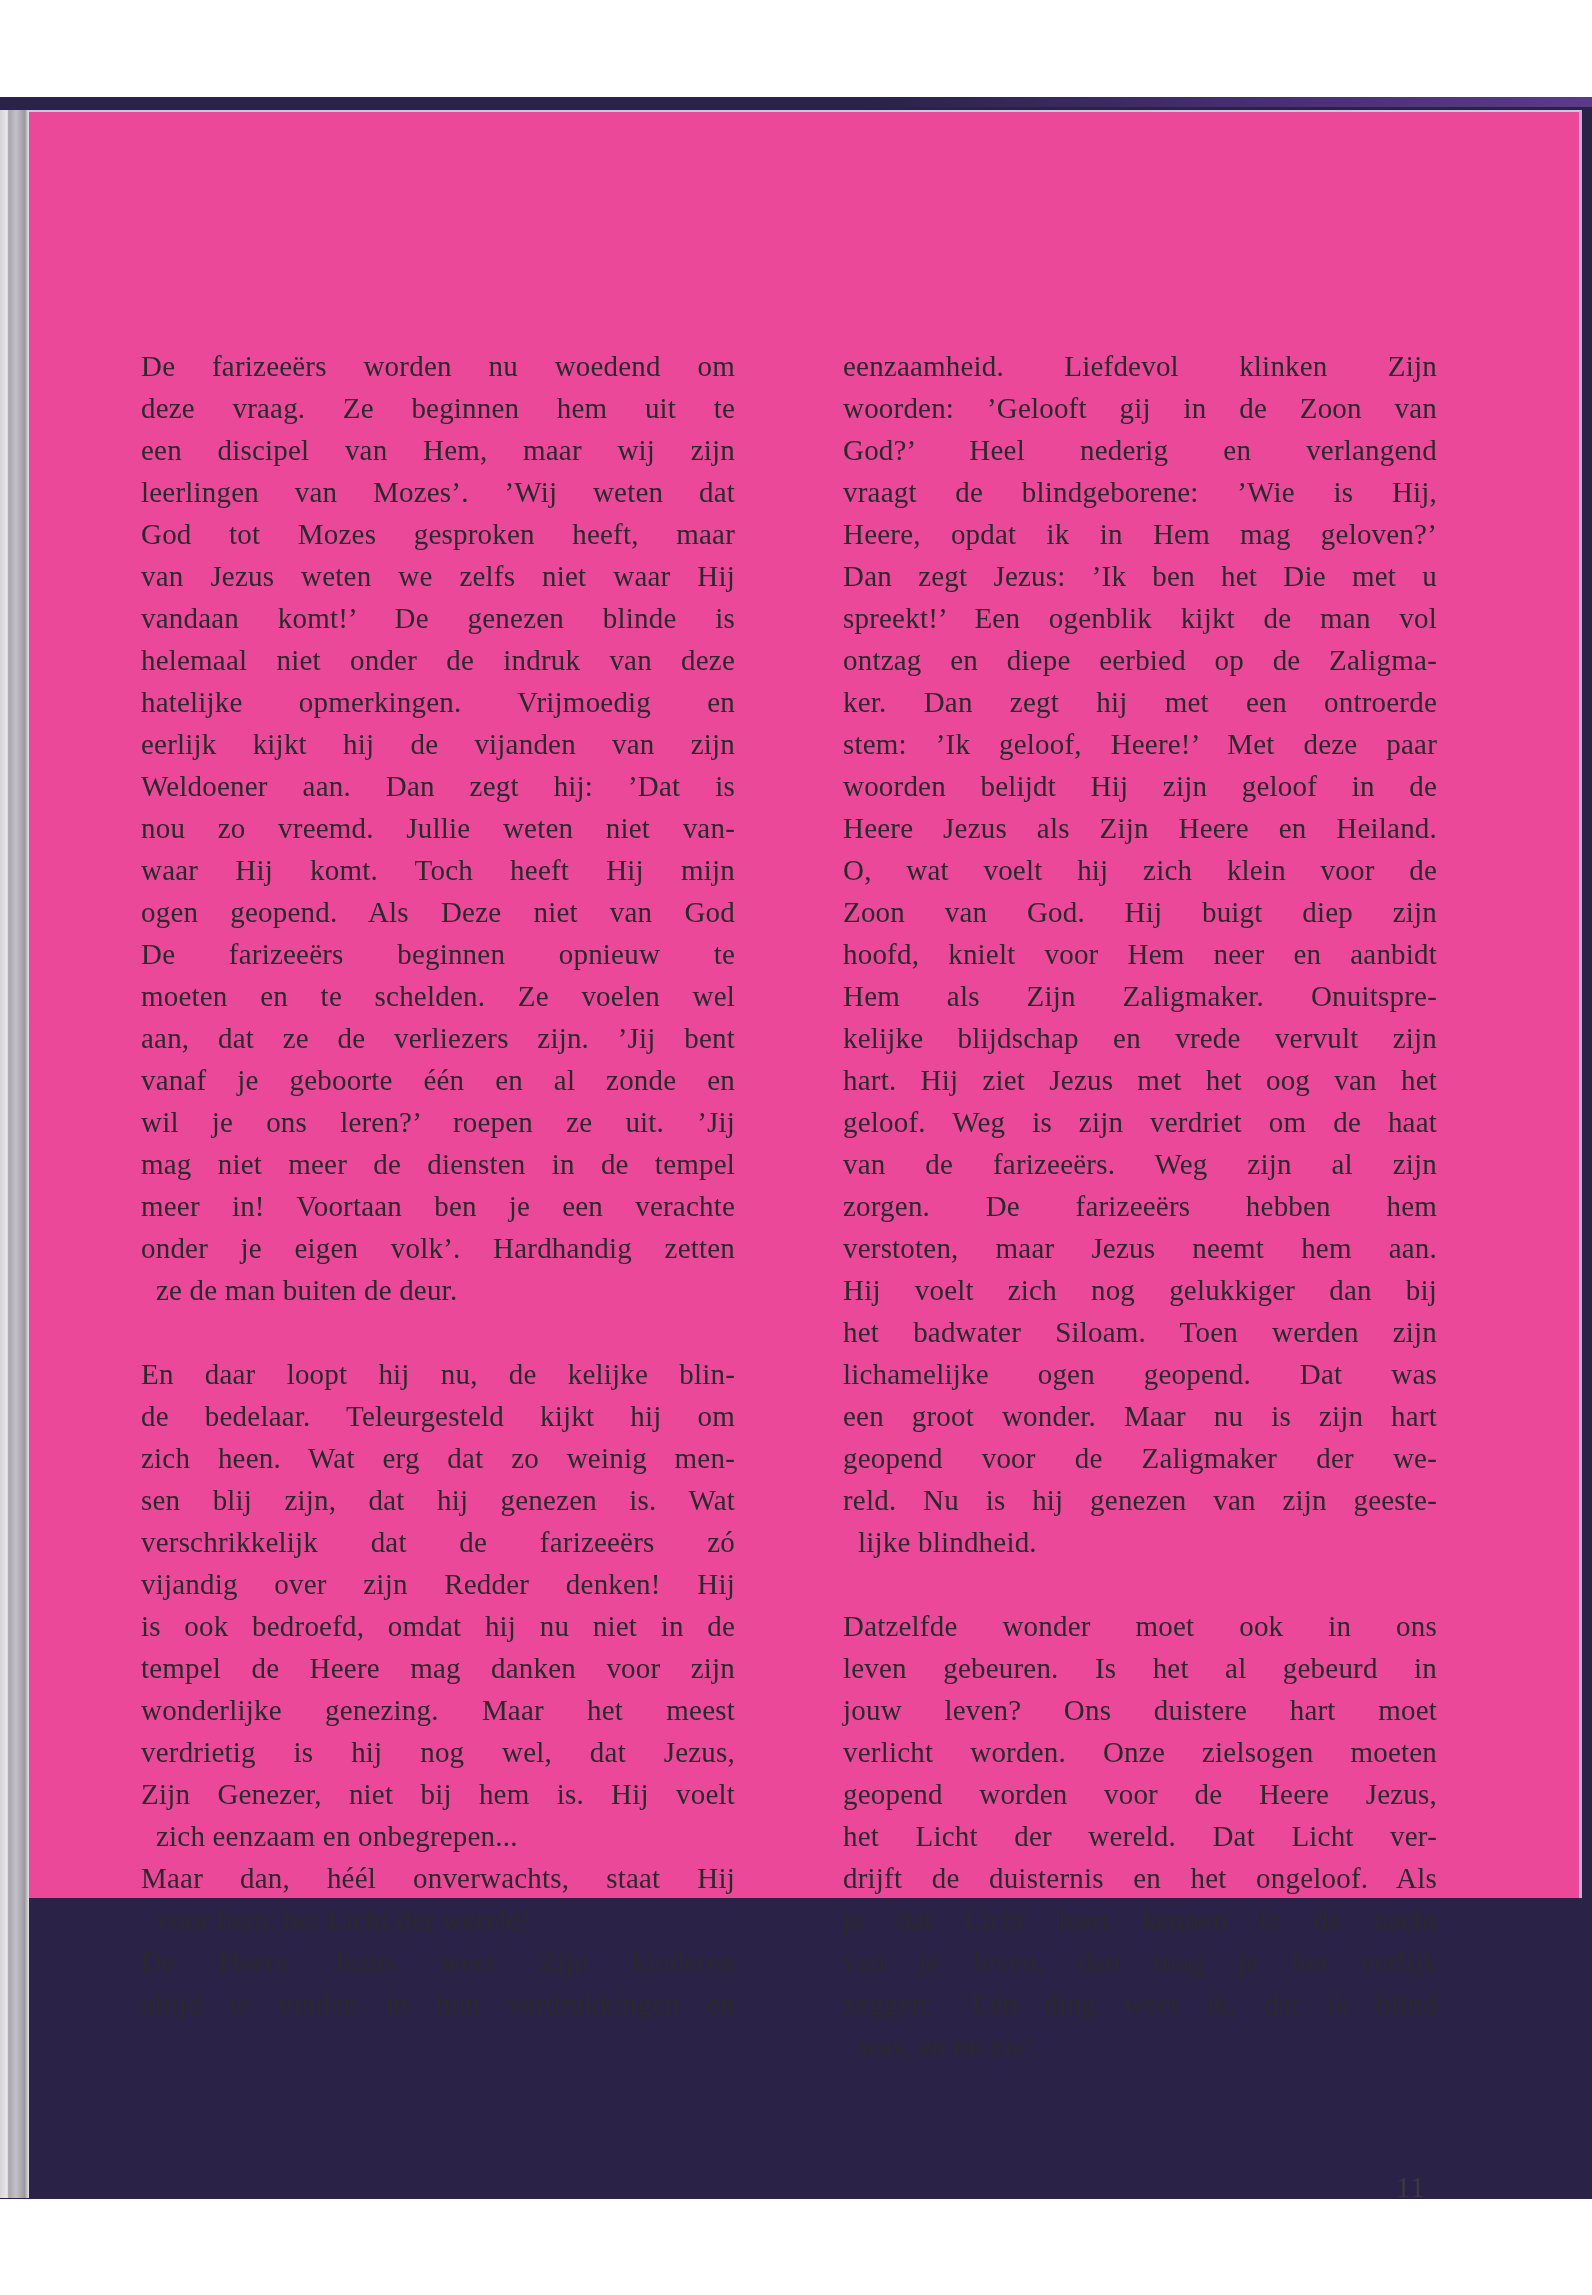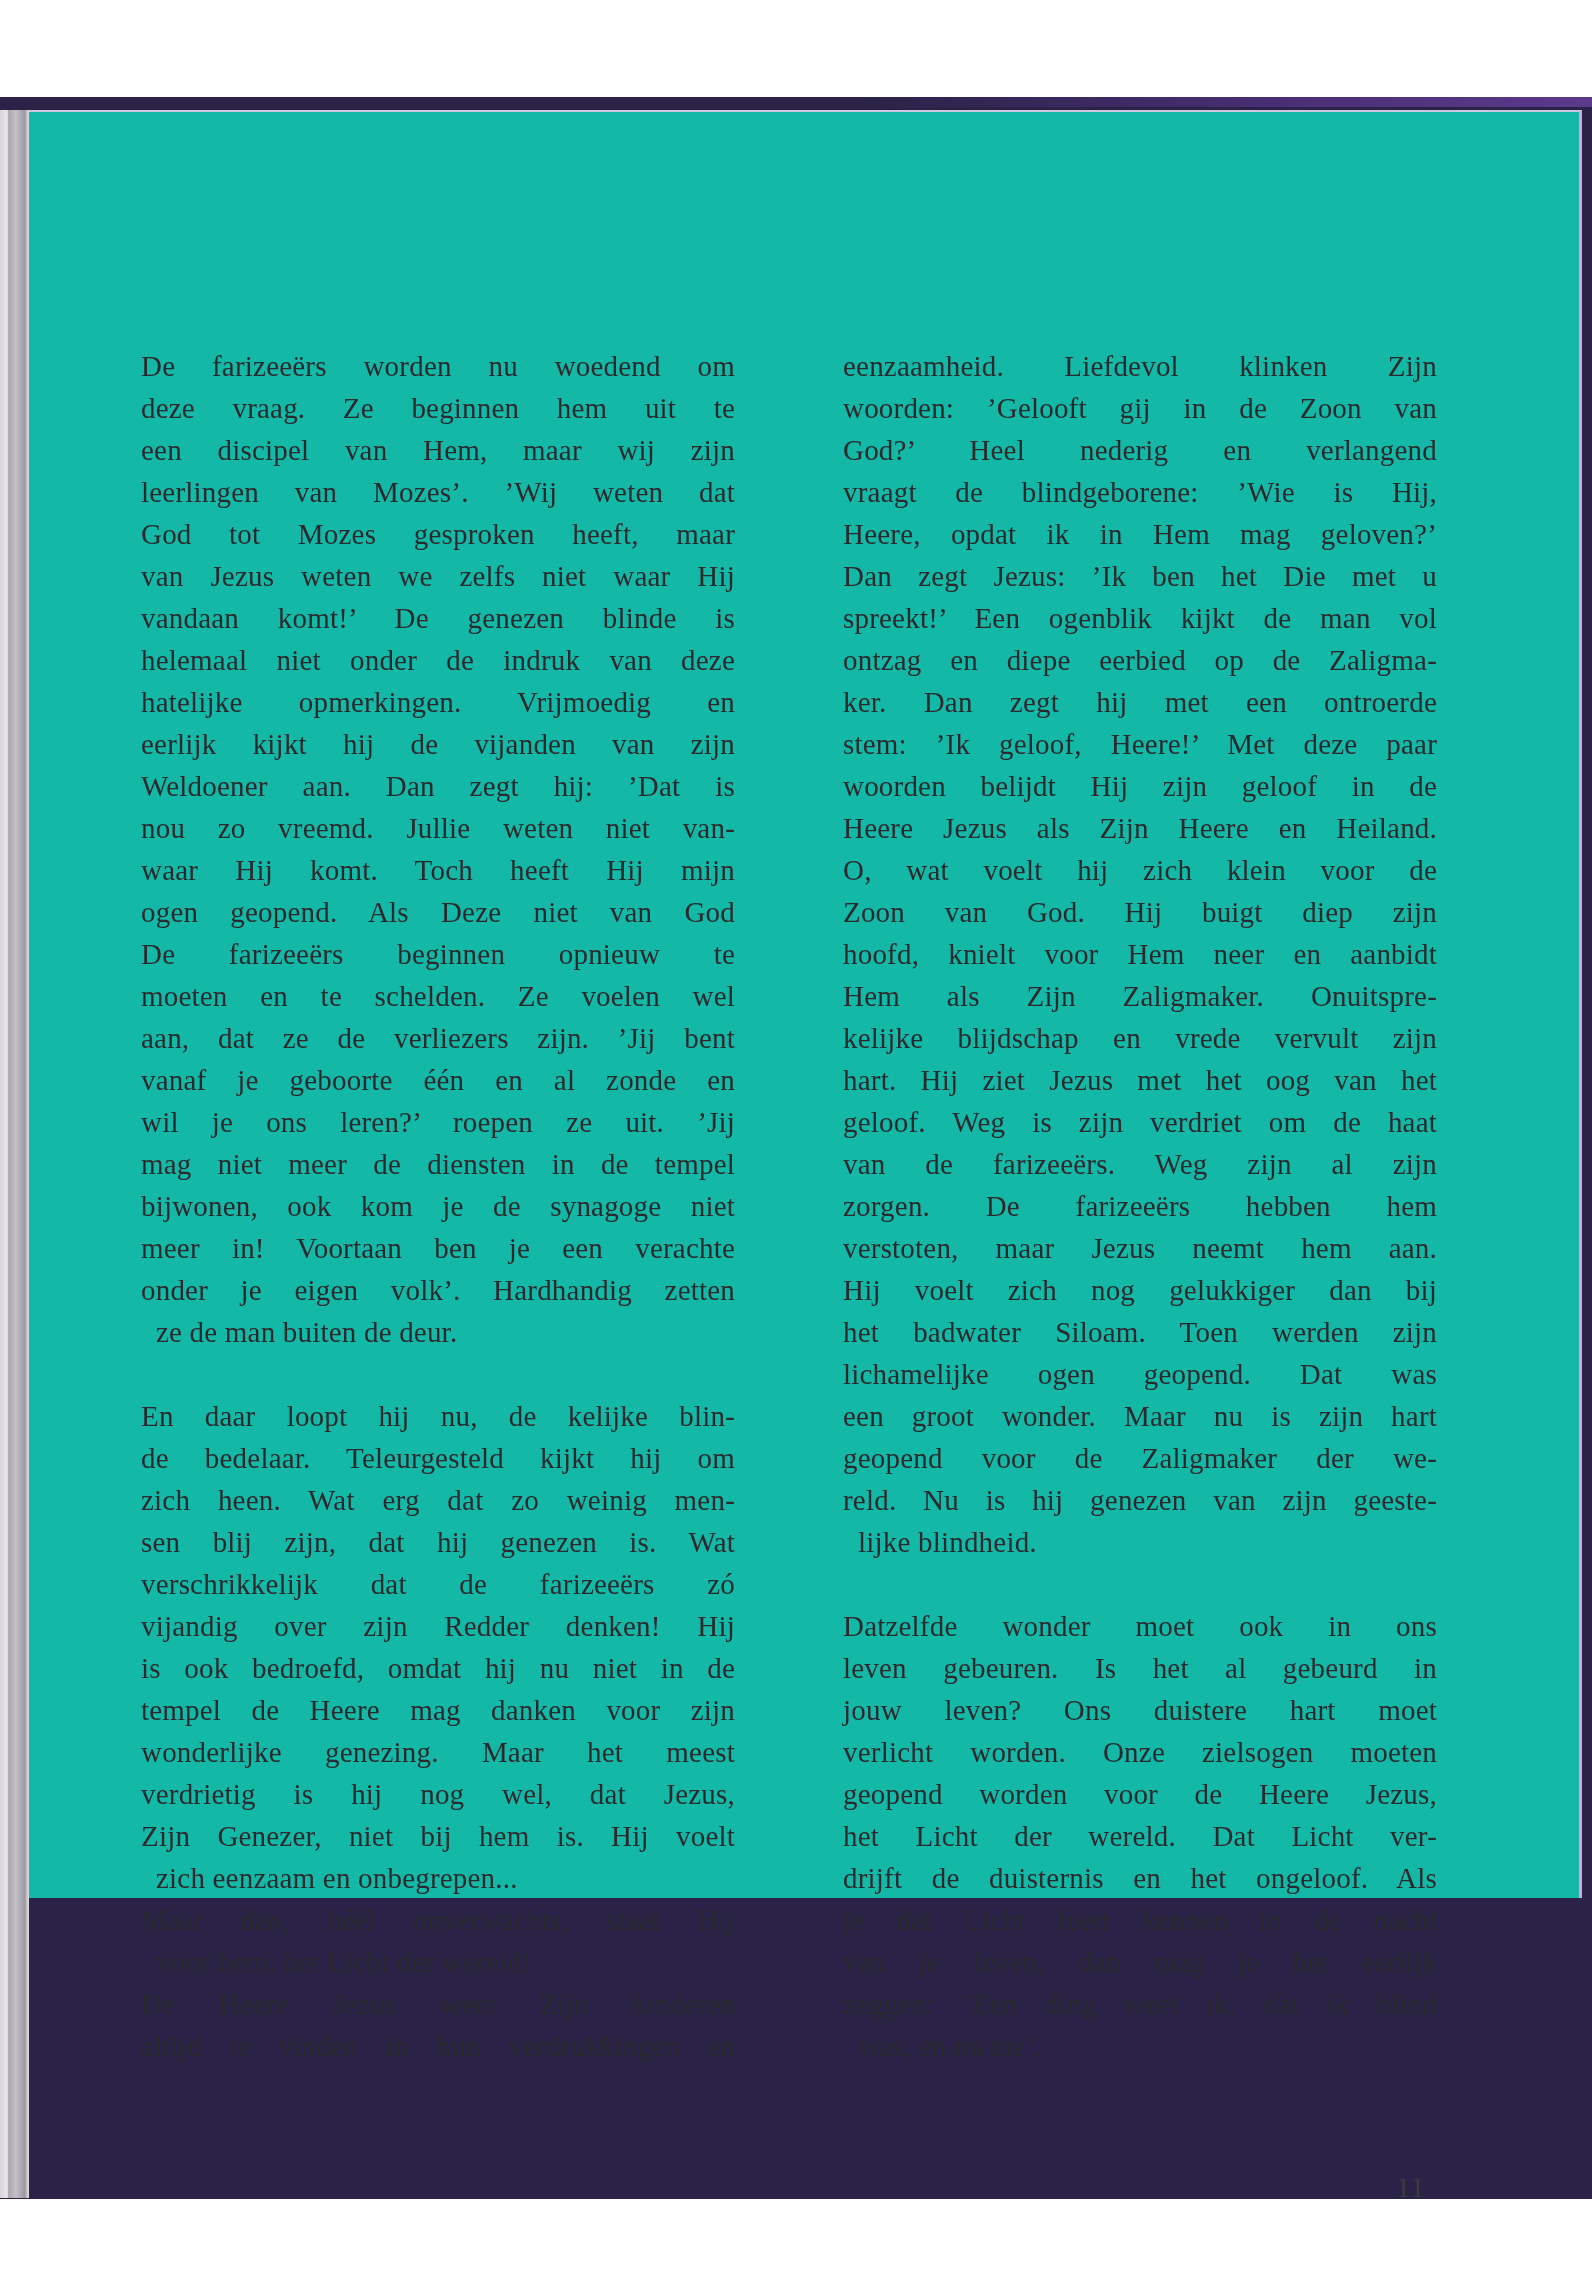--- a/index.html
+++ b/index.html
@@ -25,21 +25,21 @@
   .spine {
     position: absolute;
     left: 0; top: 110px;
     width: 29px; height: 2088px;
     background: linear-gradient(90deg, #d6d3da 0%, #e9e7ec 25%, #a9a5ae 30%, #c4c0c8 55%, #9c98a2 85%, #e7e5ea 100%);
   }
   .page {
     position: absolute;
     left: 29px; top: 110px;
     width: 1553px; height: 1788px;
-    background: #14b8a6;
+    background: #ec4899;
     border-top: 2.6px solid #cfc5df;
     border-right: 3.5px solid #c9a9e0;
     box-sizing: border-box;
   }
   .column {
     position: absolute;
     top: 233px;
     width: 594px;
     font-size: 29px;
     line-height: 42px;
@@ -90,21 +90,20 @@
         <span class="line">Weldoener aan. Dan zegt hij: ’Dat is</span>
         <span class="line">nou zo vreemd. Jullie weten niet van-</span>
         <span class="line">waar Hij komt. Toch heeft Hij mijn</span>
         <span class="line">ogen geopend. Als Deze niet van God</span>
         <span class="line">De farizeeërs beginnen opnieuw te</span>
         <span class="line">moeten en te schelden. Ze voelen wel</span>
         <span class="line">aan, dat ze de verliezers zijn. ’Jij bent</span>
         <span class="line">vanaf je geboorte één en al zonde en</span>
         <span class="line">wil je ons leren?’ roepen ze uit. ’Jij</span>
         <span class="line">mag niet meer de diensten in de tempel</span>
-        <span class="line">bijwonen, ook kom je de synagoge niet</span>
         <span class="line">meer in! Voortaan ben je een verachte</span>
         <span class="line">onder je eigen volk’. Hardhandig zetten</span>
         <span class="line last">ze de man buiten de deur.</span>
       </div>
     <div class="para-gap"></div>
     <div>
         <span class="line">En daar loopt hij nu, de kelijke blin-</span>
         <span class="line">de bedelaar. Teleurgesteld kijkt hij om</span>
         <span class="line">zich heen. Wat erg dat zo weinig men-</span>
         <span class="line">sen blij zijn, dat hij genezen is. Wat</span>

